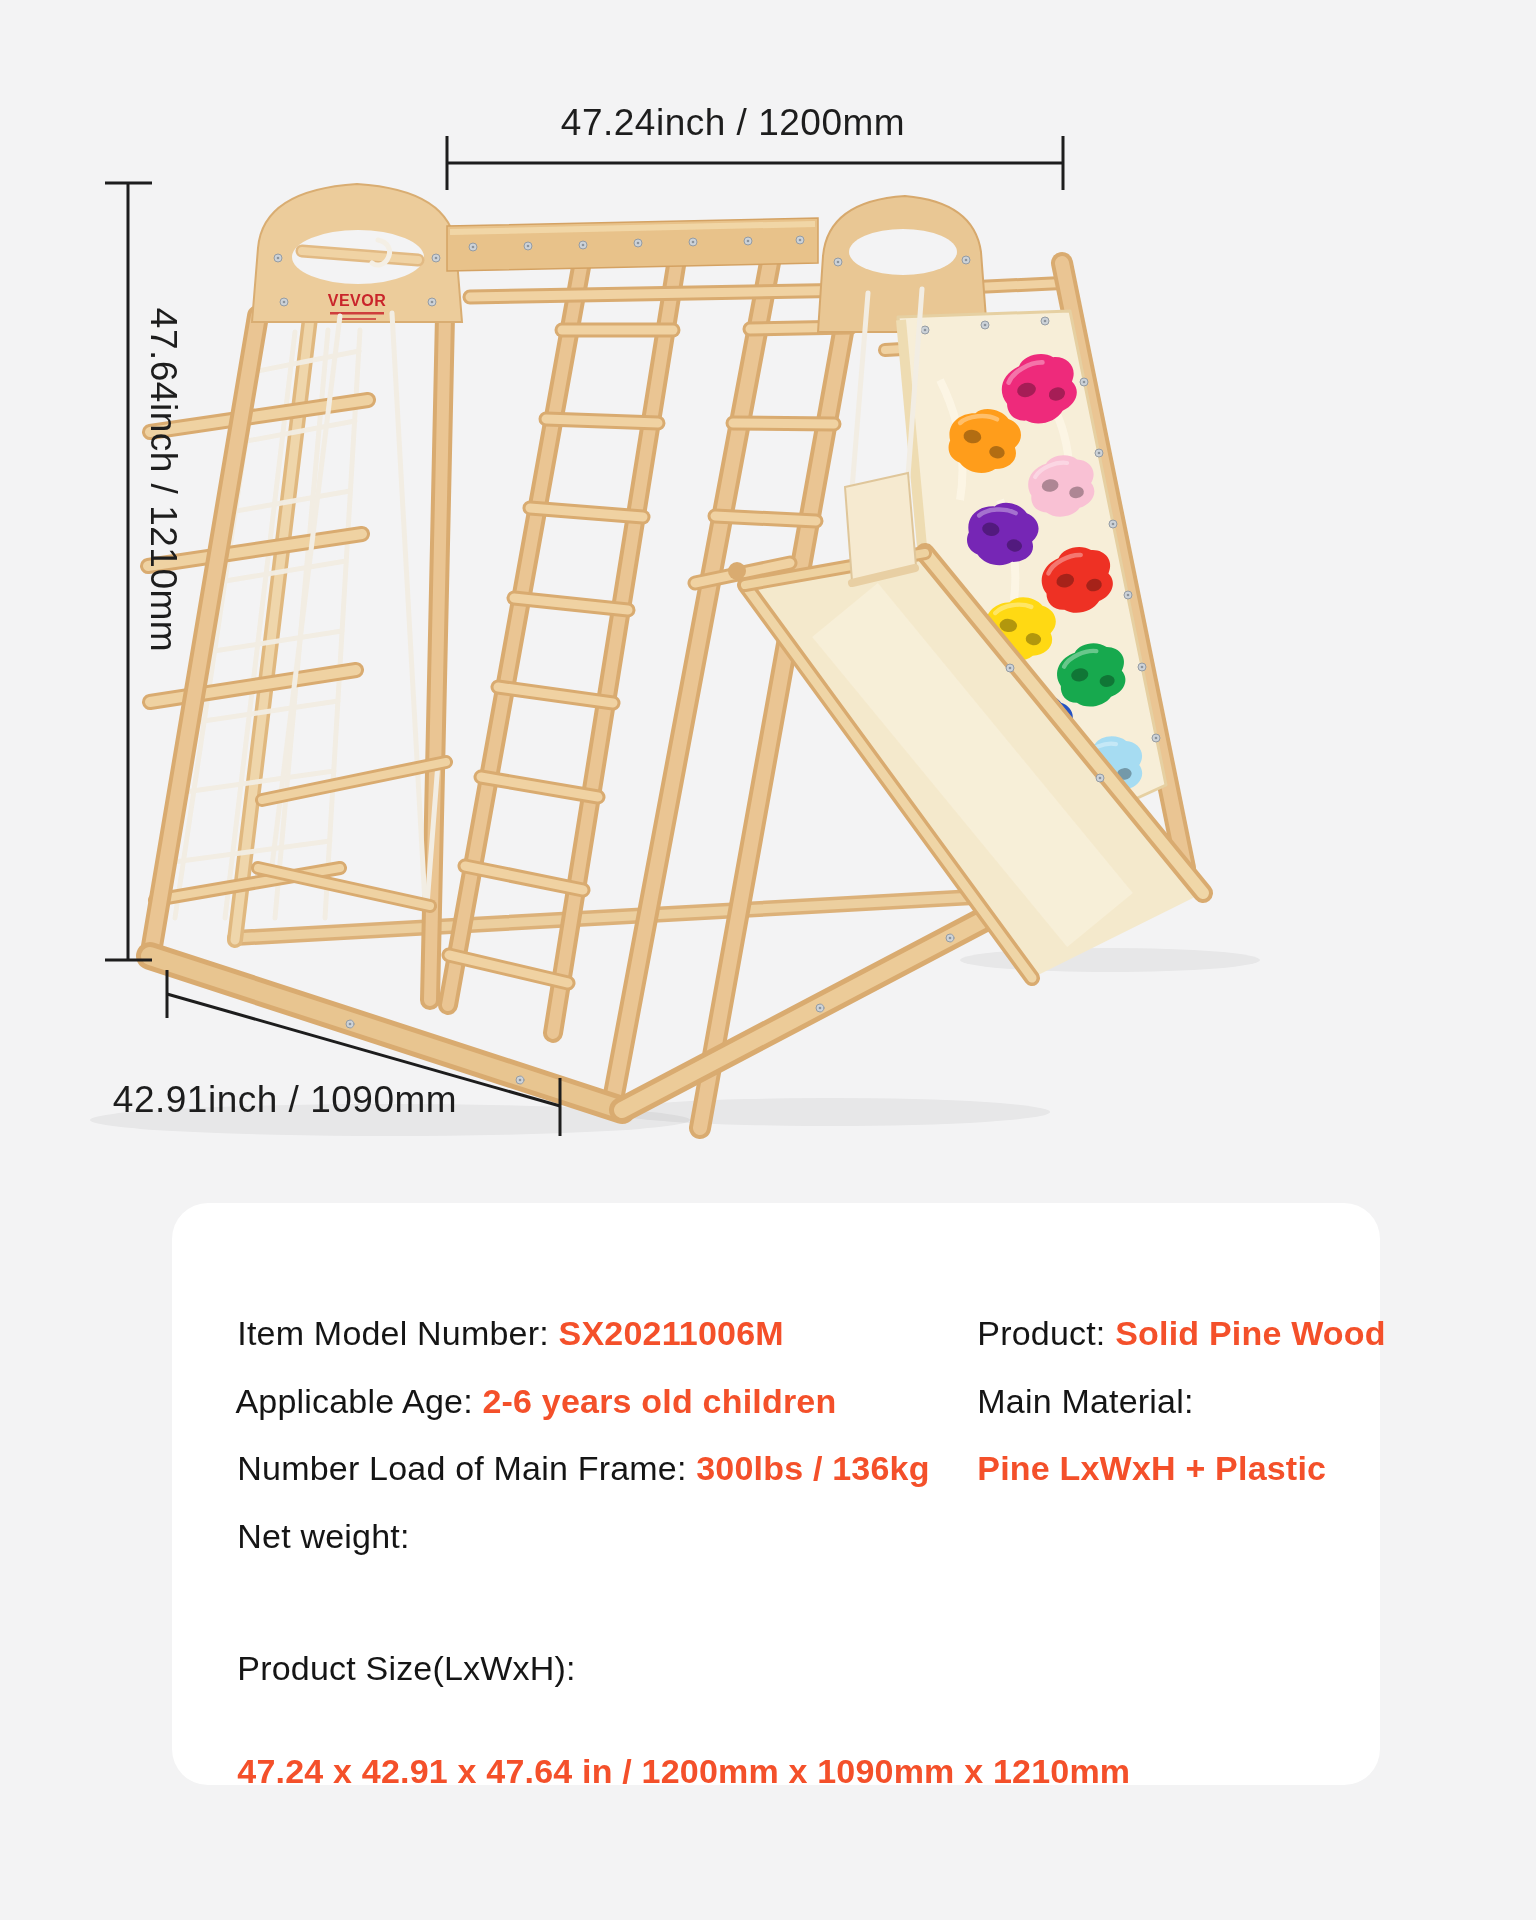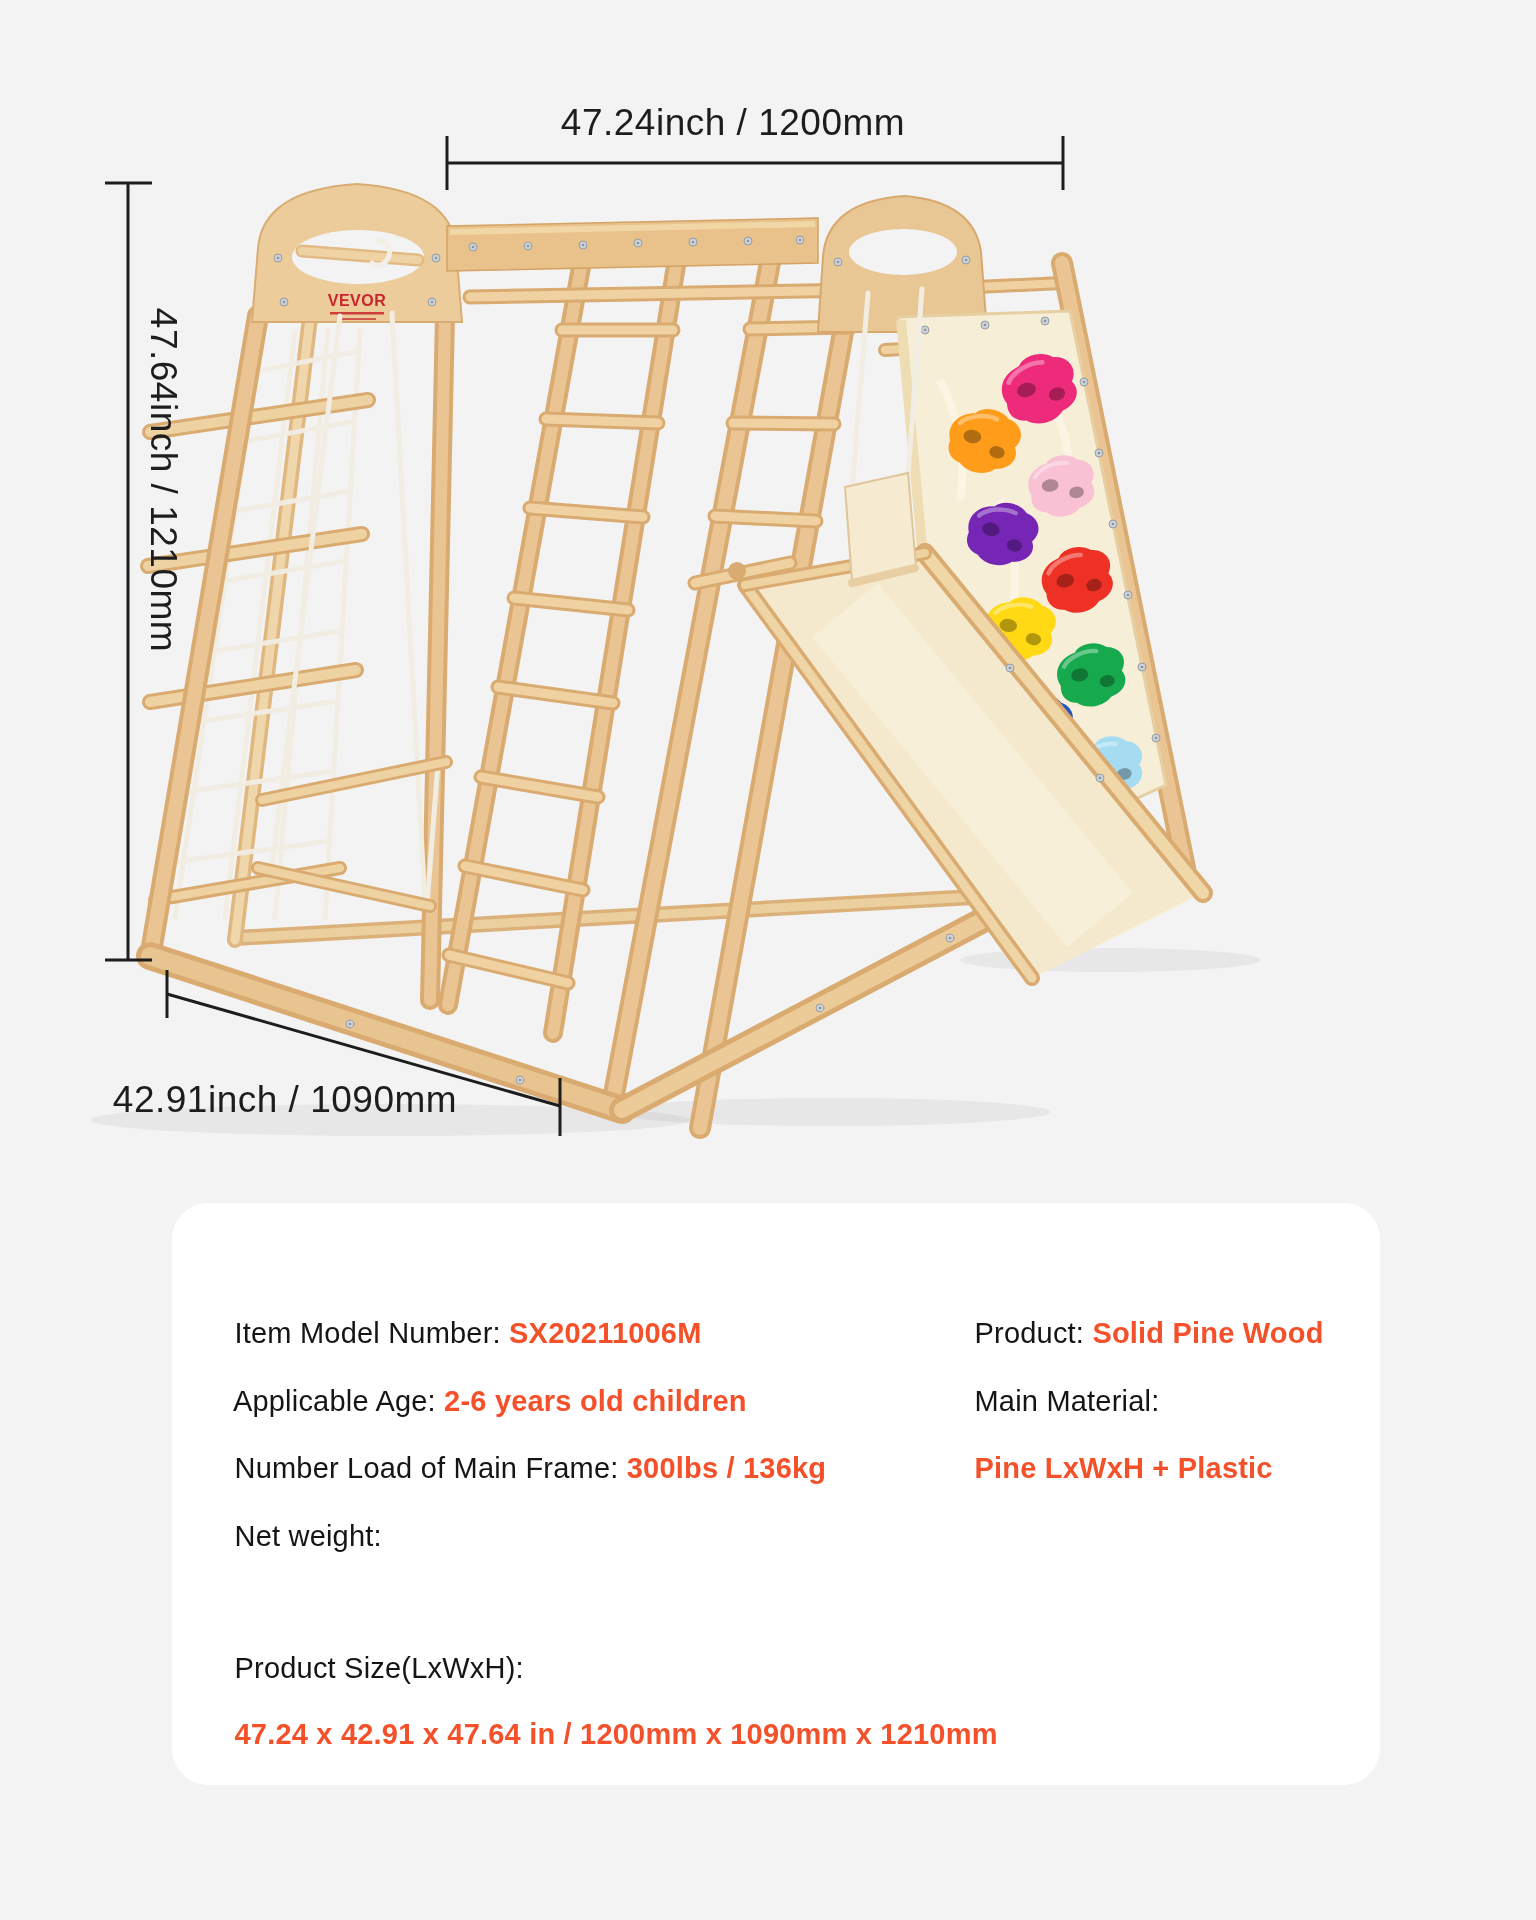--- a/index.html
+++ b/index.html
@@ -14,21 +14,21 @@
     text-align:center;width:620px;letter-spacing:0.5px;
   }
   .dim-top{left:423px;top:102px;}
   .dim-side{left:-147px;top:459px;transform:rotate(90deg);}
   .dim-bottom{left:-25px;top:1079px;}
   .spec-box{
     position:absolute;left:172px;top:1203px;width:1208px;height:582px;
     background:#ffffff;border-radius:36px;
   }
   .spec-line{
-    position:absolute;left:218px;font-size:29px;line-height:40px;
+    position:absolute;left:218px;font-size:34px;line-height:40px;
     color:#151515;white-space:pre;letter-spacing:0.2px;
   }
   .spec-line.rcol{left:958px;}
   .sl{font-weight:400;}
   .sv{color:#f4502a;font-weight:700;}
 </style>
 </head>
 <body>
 
 <div class="stage">
@@ -287,21 +287,21 @@
 </div>
 <div class="spec-line" style="top:1408px">
   <span class="sl">Number Load of Main Frame: </span><span class="sv">300lbs / 136kg</span>
 </div>
 <div class="spec-line" style="top:1476px">
   <span class="sl">Net weight:</span>
 </div>
 <div class="spec-line" style="top:1608px">
   <span class="sl">Product Size(LxWxH):</span>
 </div>
-<div class="spec-line" style="top:1674px">
+<div class="spec-line" style="top:1711px">
   <span class="sv">47.24 x 42.91 x 47.64 in / 1200mm x 1090mm x 1210mm</span>
 </div>
 
 <div class="spec-line rcol" style="top:1273px">
   <span class="sl">Product: </span><span class="sv">Solid Pine Wood</span>
 </div>
 <div class="spec-line rcol" style="top:1341px">
   <span class="sl">Main Material:</span>
 </div>
 <div class="spec-line rcol" style="top:1408px">

